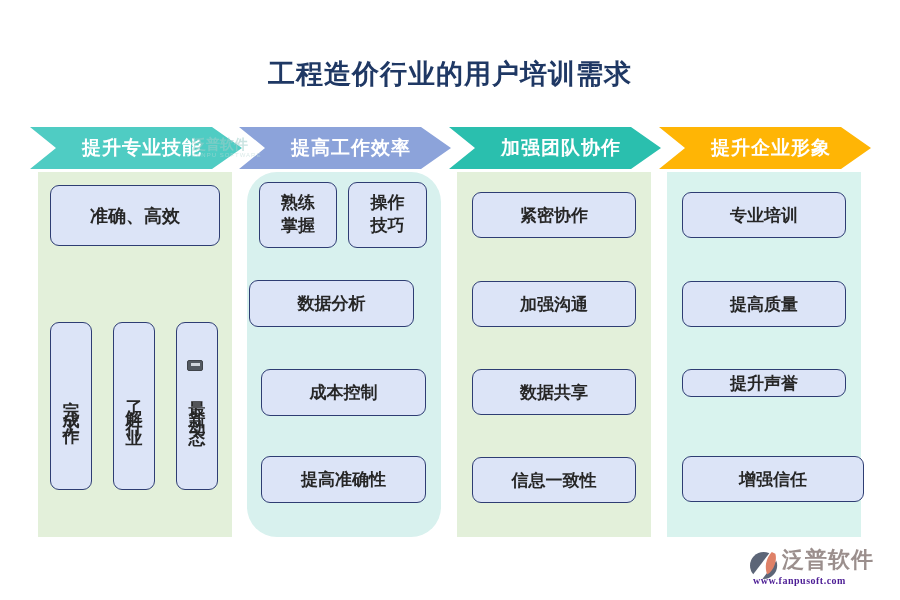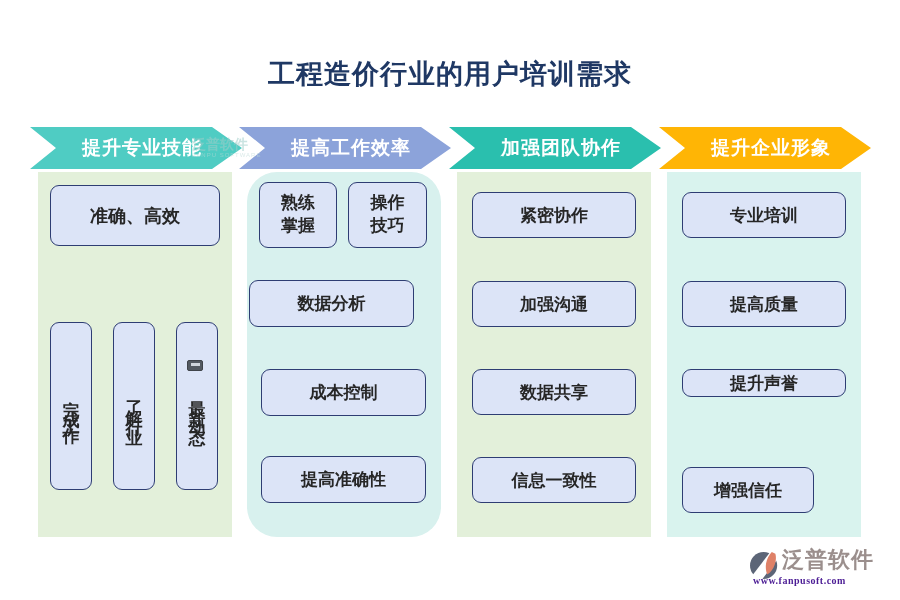--- a/index.html
+++ b/index.html
@@ -98,21 +98,21 @@
   <div class="col-bg" style="left: 667px; background-color: rgb(217, 243, 238);">
     <div class="box" style="left:15px;top:20px;width:164px;height:46px">
       <span>专业培训</span>
     </div>
     <div class="box" style="left:15px;top:109px;width:164px;height:46px">
       <span>提高质量</span>
     </div>
     <div class="box" style="left:15px;top:197px;width:164px;height:28px">
       <span>提升声誉</span>
     </div>
-    <div class="box" style="left:15px;top:295px;width:132px;height:46px">
+    <div class="box" style="left:15px;top:284px;width:182px;height:46px">
       <span>增强信任</span>
     </div>
   </div>
 
   <div class="arrow" style="left:30px">
     <svg viewBox="0 0 212 42" preserveAspectRatio="none">
       <polygon points="0,0 182,0 212,21 182,42 0,42 26,21" fill="#4fccc3"></polygon>
     </svg>
     <div class="arrow-label">提升专业技能</div>
   </div>

